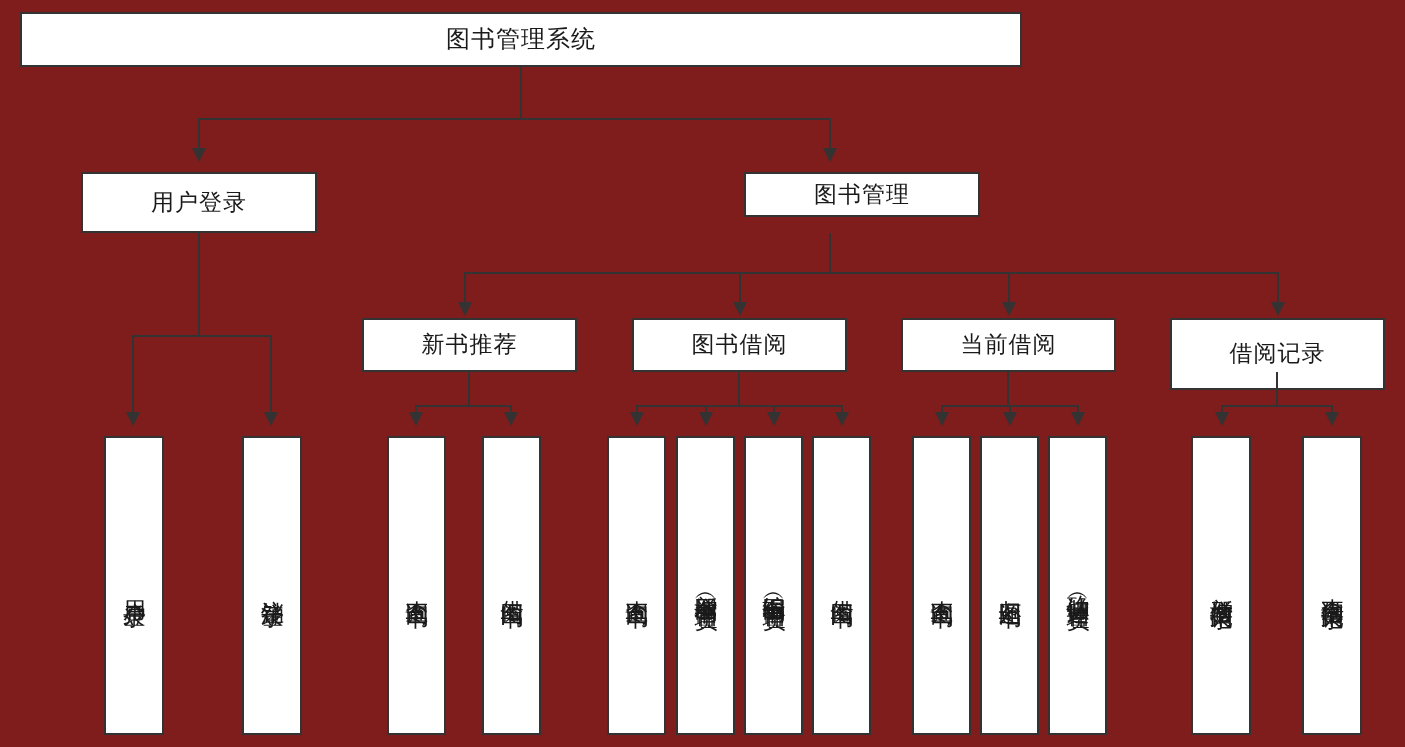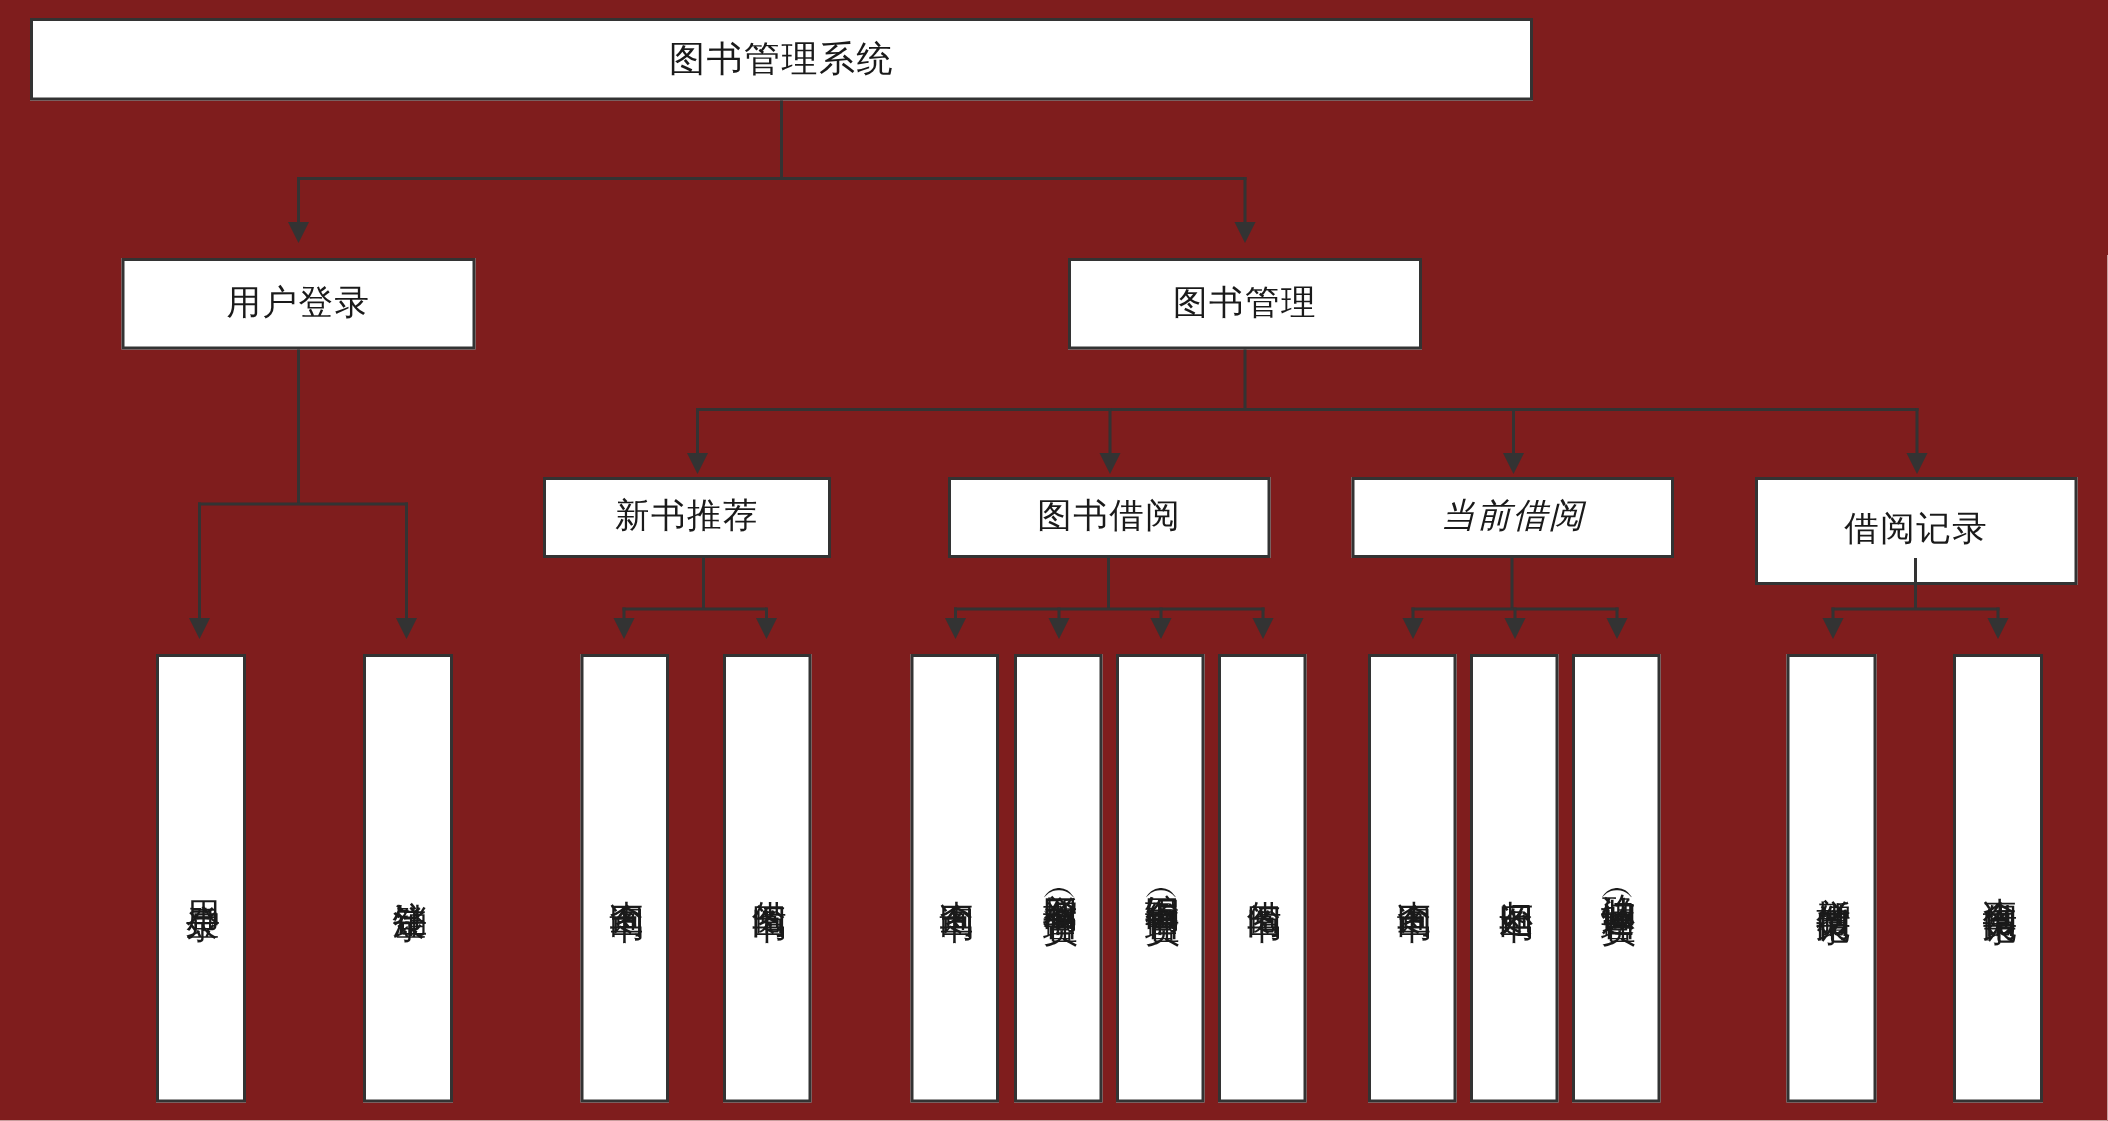--- a/index.html
+++ b/index.html
@@ -88,21 +88,21 @@
   <div class="edge edge-h" style="left:198px; top:118px; width:633px; height:2px;"></div>
 
   <div class="edge edge-v" style="left:198px; top:118px; width:2px; height:32px;"></div>
   <div class="arrow" style="left:192px; top:148px;"></div>
   <div class="edge edge-v" style="left:829px; top:118px; width:2px; height:32px;"></div>
   <div class="arrow" style="left:823px; top:148px;"></div>
 
   <div class="node node-h" style="left:81px; top:172px; width:236px; height:61px;">
     <span class="label">用户登录</span>
   </div>
-  <div class="node node-h" style="left:712px; top:172px; width:236px; height:61px;">
+  <div class="node node-h" style="left:744px; top:172px; width:236px; height:45px;">
     <span class="label">图书管理</span>
   </div>
 
   <div class="edge edge-v" style="left:198px; top:233px; width:2px; height:103px;"></div>
   <div class="edge edge-h" style="left:132px; top:335px; width:140px; height:2px;"></div>
   <div class="edge edge-v" style="left:132px; top:335px; width:2px; height:79px;"></div>
   <div class="arrow" style="left:126px; top:412px;"></div>
   <div class="edge edge-v" style="left:270px; top:335px; width:2px; height:79px;"></div>
   <div class="arrow" style="left:264px; top:412px;"></div>
 
@@ -110,27 +110,27 @@
   <div class="edge edge-h" style="left:464px; top:272px; width:815px; height:2px;"></div>
   <div class="edge edge-v" style="left:464px; top:272px; width:2px; height:32px;"></div>
   <div class="arrow" style="left:458px; top:302px;"></div>
   <div class="edge edge-v" style="left:739px; top:272px; width:2px; height:32px;"></div>
   <div class="arrow" style="left:733px; top:302px;"></div>
   <div class="edge edge-v" style="left:1008px; top:272px; width:2px; height:32px;"></div>
   <div class="arrow" style="left:1002px; top:302px;"></div>
   <div class="edge edge-v" style="left:1277px; top:272px; width:2px; height:32px;"></div>
   <div class="arrow" style="left:1271px; top:302px;"></div>
 
-  <div class="node node-h" style="left:362px; top:318px; width:192px; height:54px;">
+  <div class="node node-h" style="left:362px; top:318px; width:215px; height:54px;">
     <span class="label">新书推荐</span>
   </div>
   <div class="node node-h" style="left:632px; top:318px; width:215px; height:54px;">
     <span class="label">图书借阅</span>
   </div>
-  <div class="node node-h" style="left:901px; top:318px; width:215px; height:54px;font-style:italic;">
+  <div class="node node-h" style="left:901px; top:318px; width:215px; height:54px;">
     <span class="label">当前借阅</span>
   </div>
   <div class="node node-h" style="left:1170px; top:318px; width:215px; height:72px;">
     <span class="label">借阅记录</span>
   </div>
 
   <div class="edge edge-v" style="left:468px; top:372px; width:2px; height:34px;"></div>
   <div class="edge edge-h" style="left:415px; top:405px; width:96px; height:2px;"></div>
   <div class="edge edge-v" style="left:415px; top:405px; width:2px; height:9px;"></div>
   <div class="arrow" style="left:409px; top:412px;"></div>

